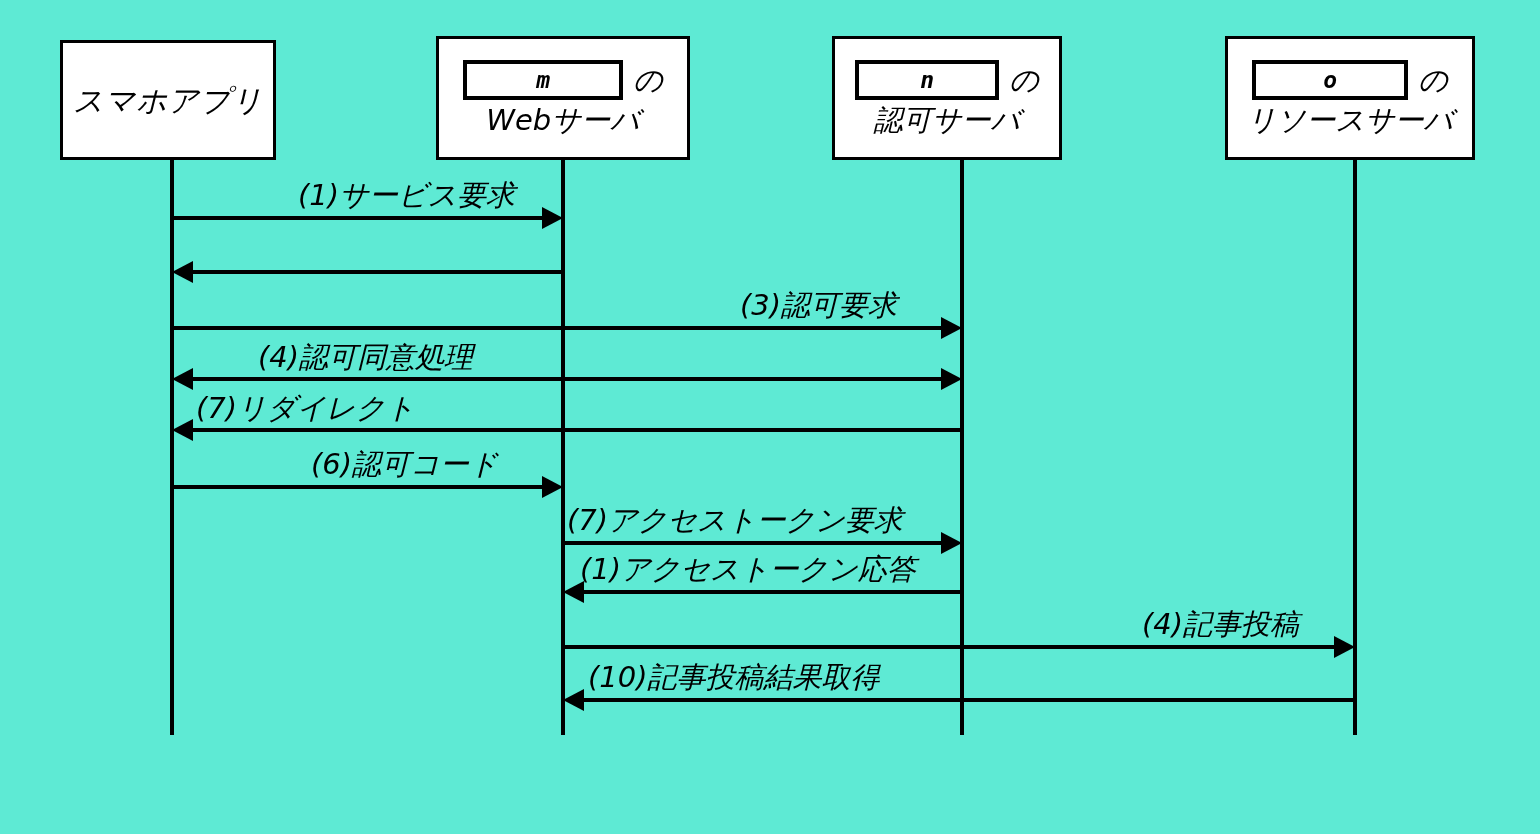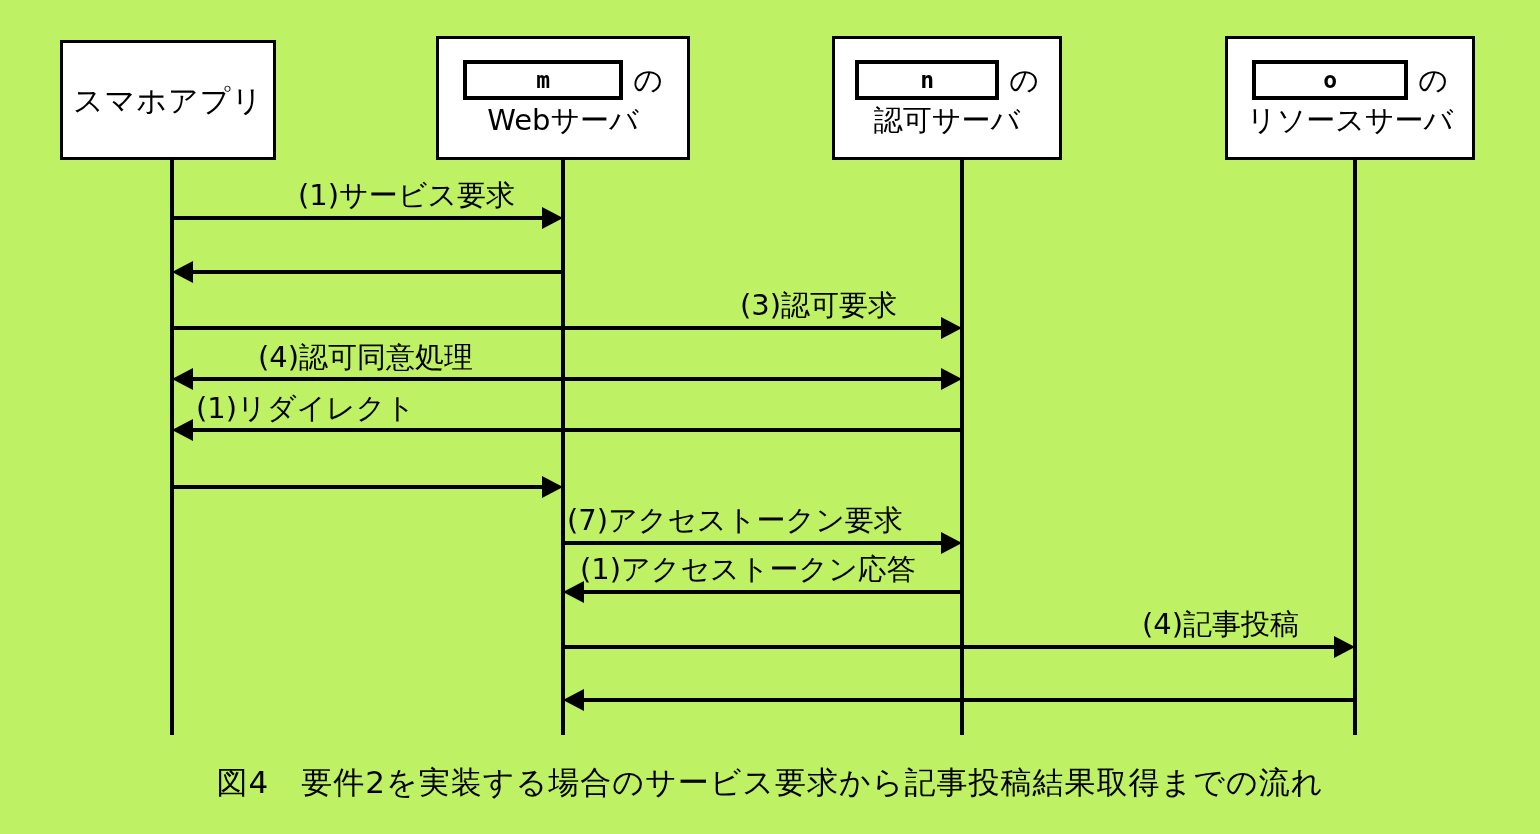--- a/index.html
+++ b/index.html
@@ -2,21 +2,21 @@
 <html><head>
 <meta charset="utf-8">
 <style>
   html,body{margin:0;padding:0;background:#ffffff;}
   body{
     width:1540px;height:834px;
     font-family:"DejaVu Sans","Liberation Sans",sans-serif;
     color:#000000;
     overflow:hidden;
   }
-  #canvas{position:relative;width:1540px;height:834px;background:#bef264;}
+  #canvas{position:relative;width:1540px;height:834px;background:#5eead4;font-style:italic;}
 
   
   .participant{
     position:absolute;
     border:3px solid #000;
     background:#fff;
     box-sizing:border-box;
     display:flex;
     flex-direction:column;
     align-items:center;
@@ -157,35 +157,36 @@
   <div class="arrow-head arrow-right" style="left:941px;top:317px;"></div>
   <div class="msg-label" style="left:740px;top:291px;">(3)認可要求</div>
 
   <div class="msg-line" style="left:193px;top:377px;width:748px;"></div>
   <div class="arrow-head arrow-left" style="left:172px;top:368px;"></div>
   <div class="arrow-head arrow-right" style="left:941px;top:368px;"></div>
   <div class="msg-label" style="left:258px;top:343px;">(4)認可同意処理</div>
 
   <div class="msg-line" style="left:193px;top:428px;width:769px;"></div>
   <div class="arrow-head arrow-left" style="left:172px;top:419px;"></div>
-  <div class="msg-label" style="left:196px;top:394px;">(1)リダイレクト</div>
+  <div class="msg-label" style="left:196px;top:394px;">(7)リダイレクト</div>
 
   <div class="msg-line" style="left:172px;top:485px;width:370px;"></div>
   <div class="arrow-head arrow-right" style="left:542px;top:476px;"></div>
+  <div class="msg-label" style="left:311px;top:450px;">(6)認可コード</div>
 
   <div class="msg-line" style="left:563px;top:541px;width:378px;"></div>
   <div class="arrow-head arrow-right" style="left:941px;top:532px;"></div>
   <div class="msg-label" style="left:567px;top:506px;">(7)アクセストークン要求</div>
 
   <div class="msg-line" style="left:584px;top:590px;width:378px;"></div>
   <div class="arrow-head arrow-left" style="left:563px;top:581px;"></div>
   <div class="msg-label" style="left:580px;top:555px;">(1)アクセストークン応答</div>
 
   <div class="msg-line" style="left:563px;top:645px;width:771px;"></div>
   <div class="arrow-head arrow-right" style="left:1334px;top:636px;"></div>
   <div class="msg-label" style="left:1142px;top:610px;">(4)記事投稿</div>
 
   <div class="msg-line" style="left:584px;top:698px;width:771px;"></div>
   <div class="arrow-head arrow-left" style="left:563px;top:689px;"></div>
+  <div class="msg-label" style="left:588px;top:663px;">(10)記事投稿結果取得</div>
 
-  <div id="caption" style="top:762px;">図4　要件2を実装する場合のサービス要求から記事投稿結果取得までの流れ</div>
 
 </div>
 
 </body></html>

